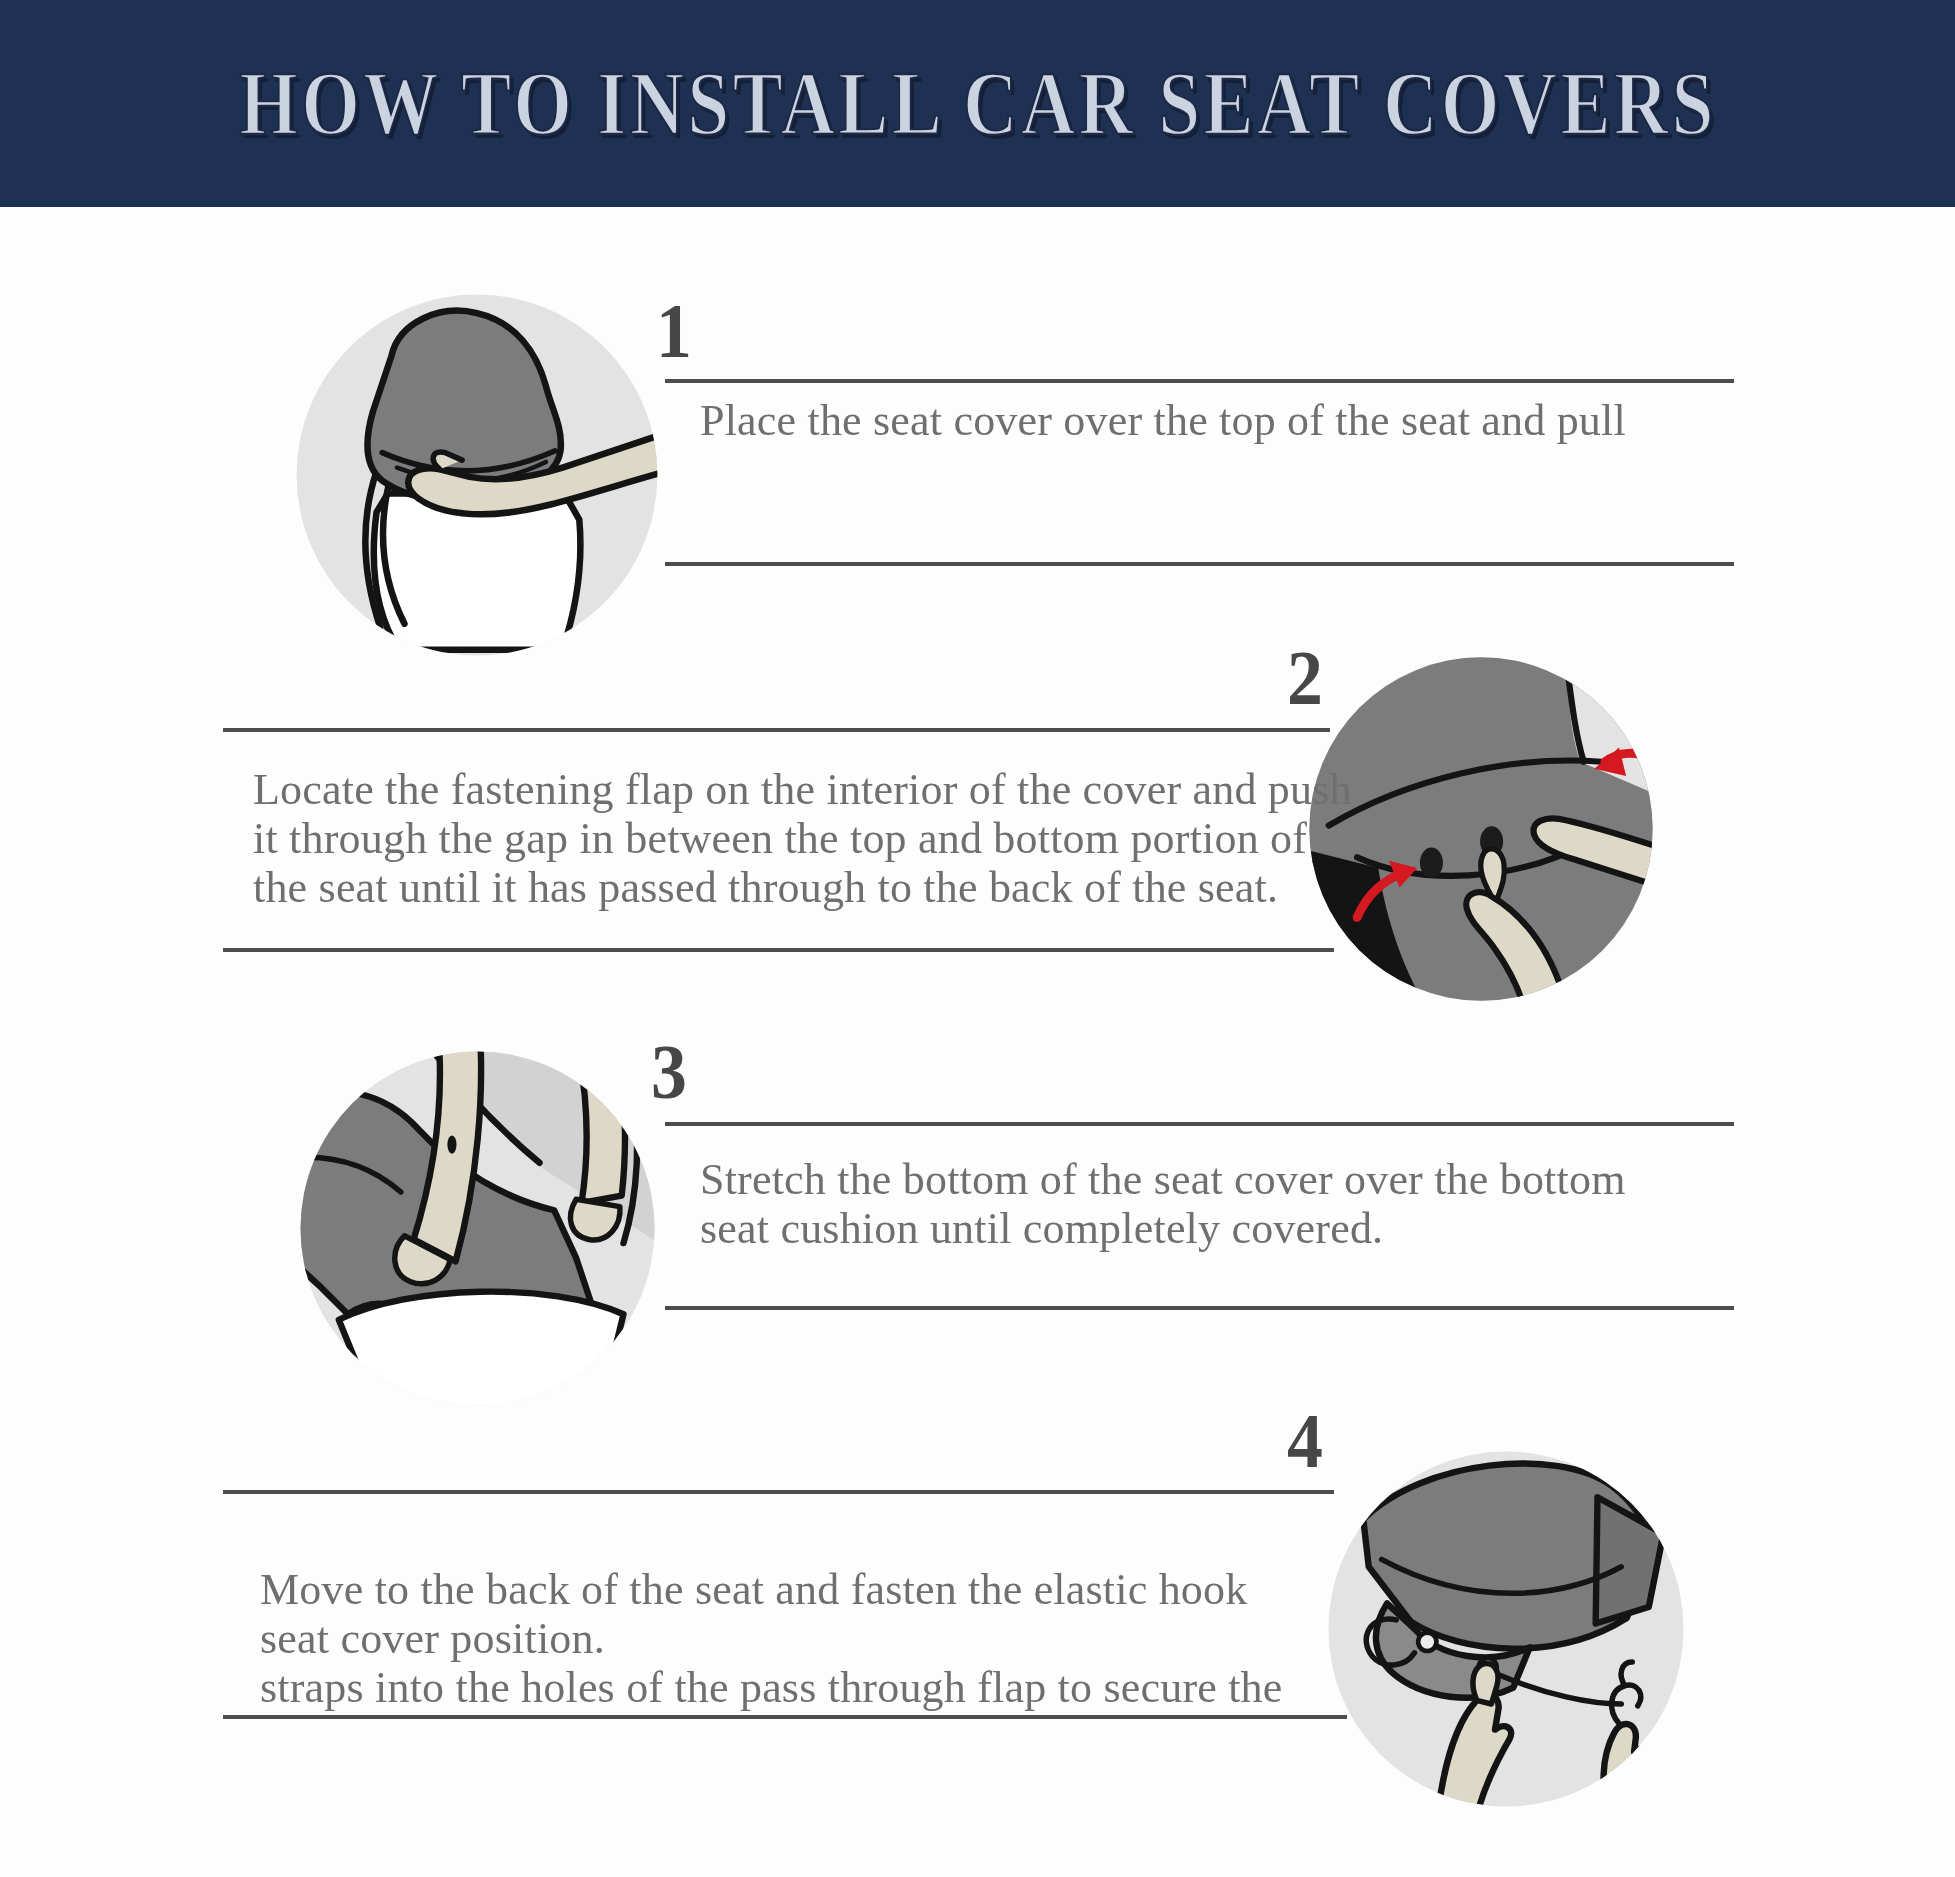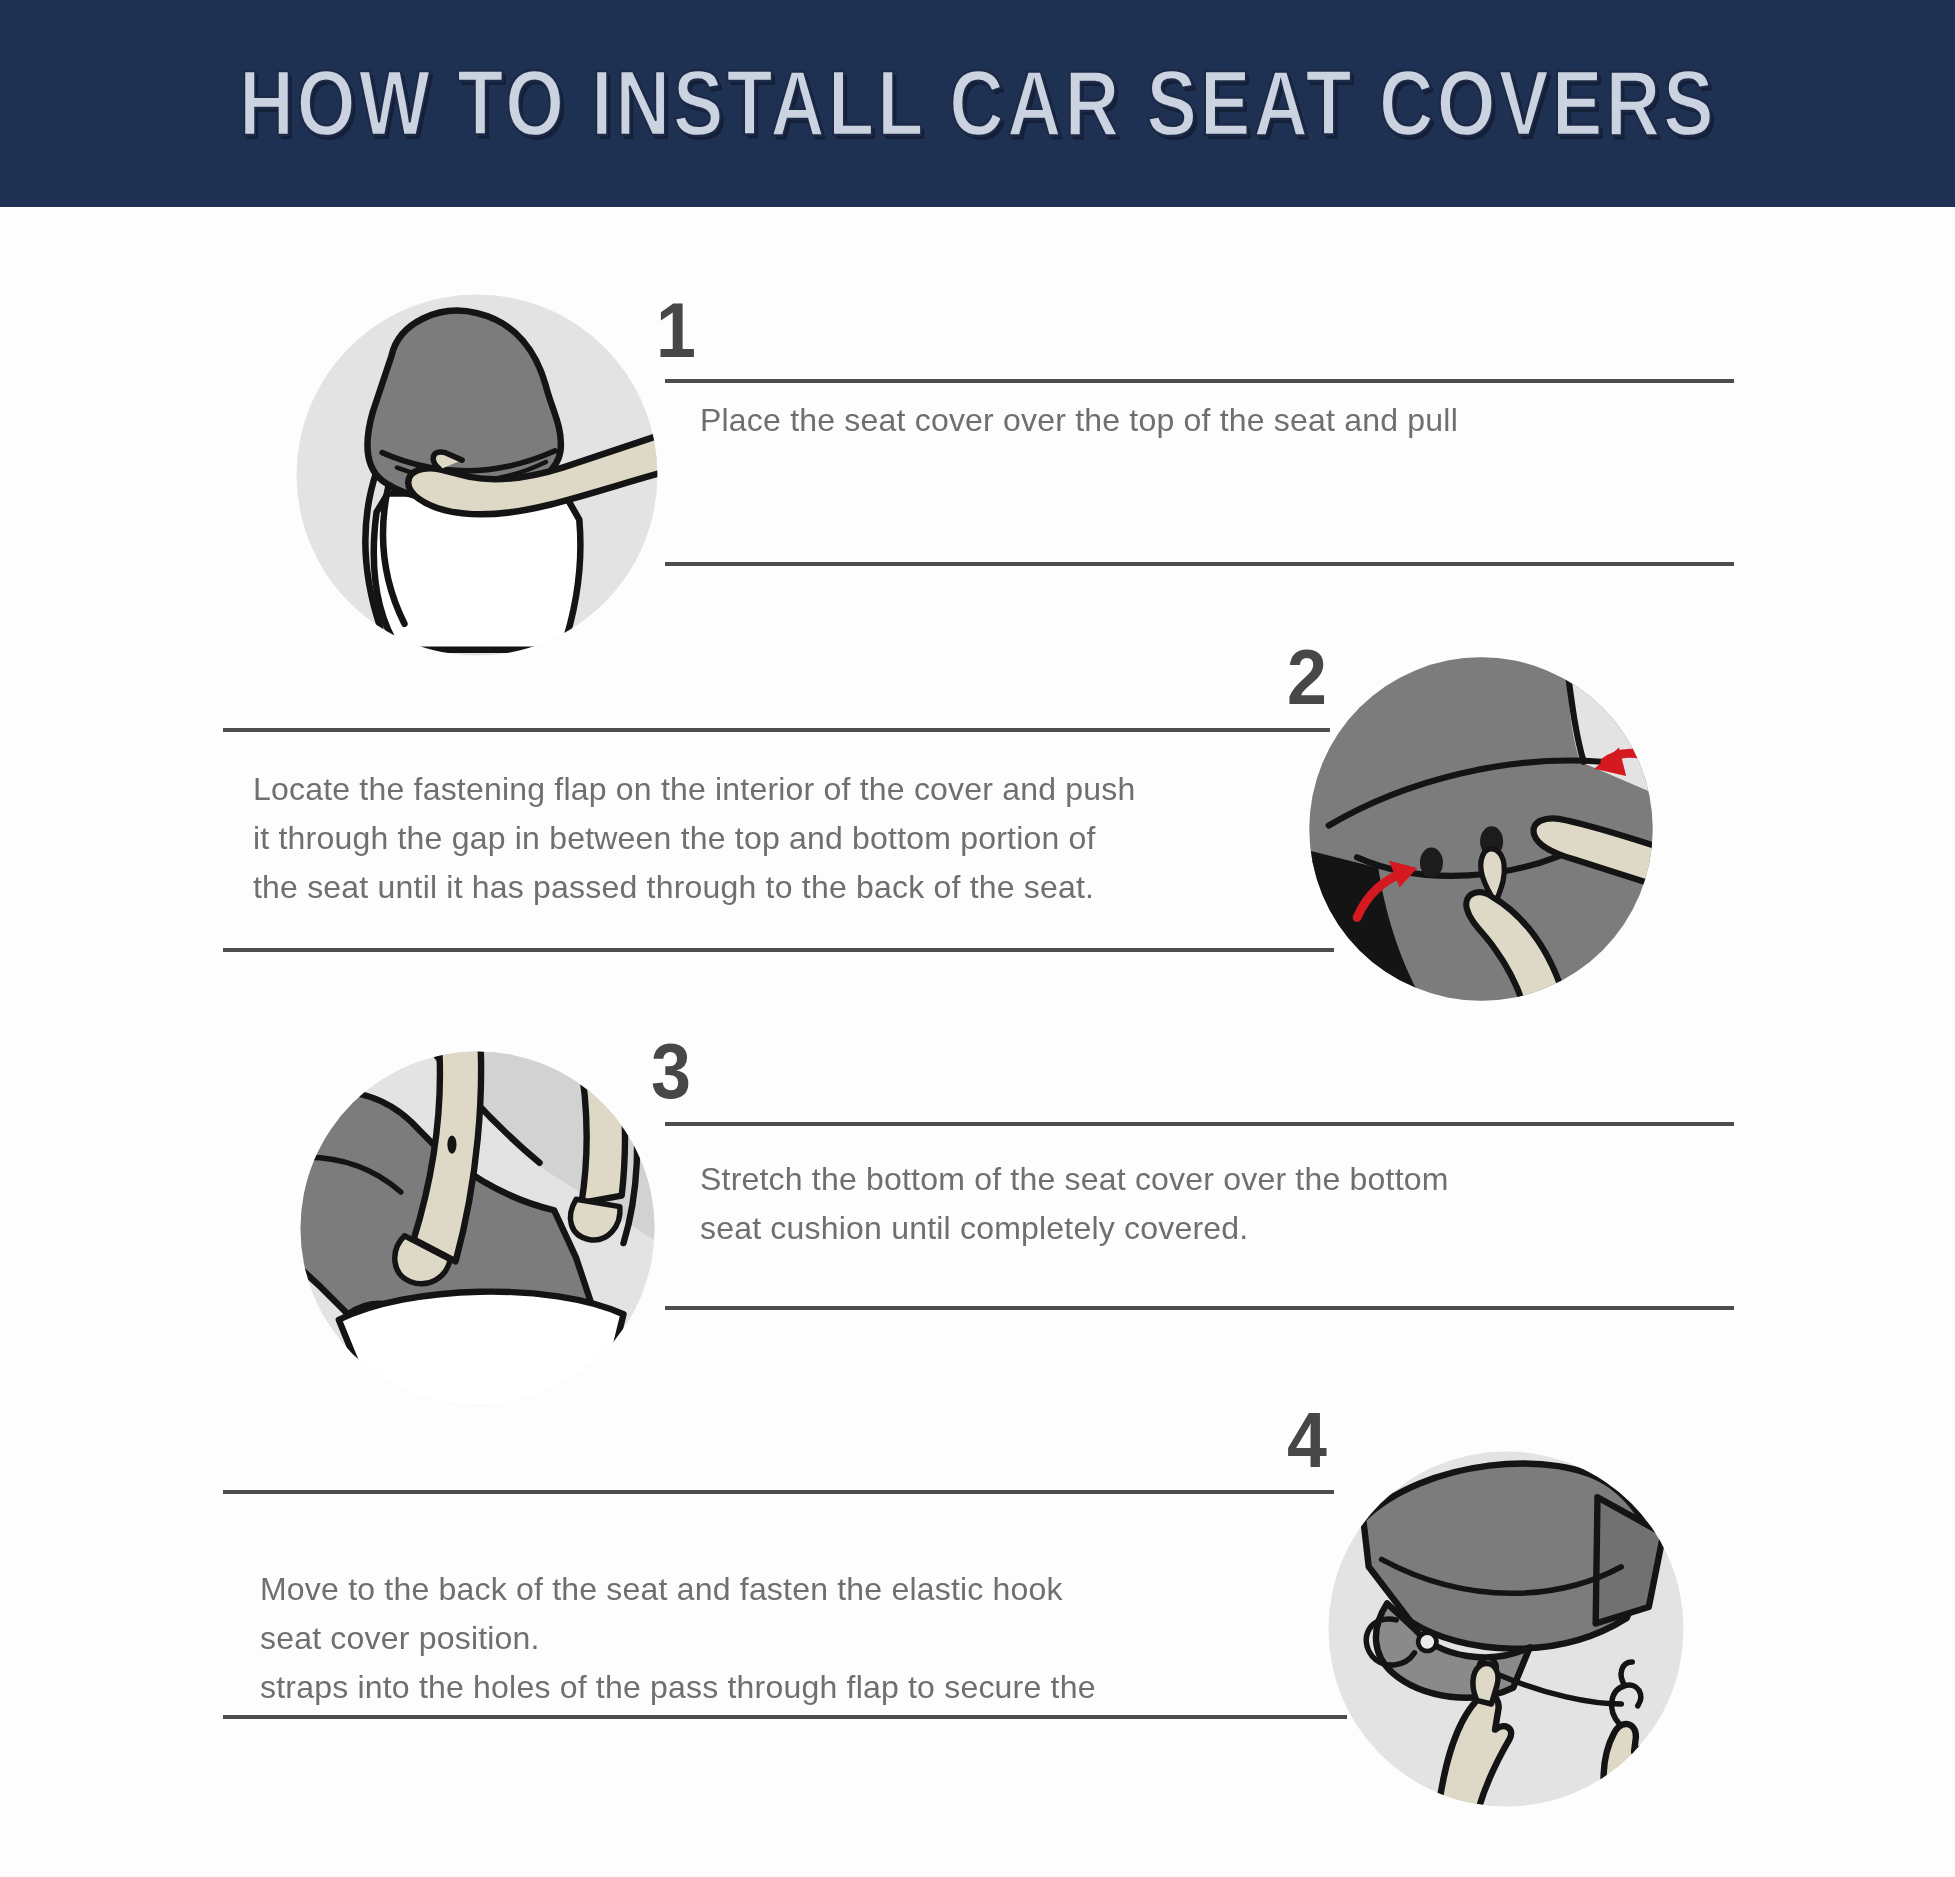--- a/index.html
+++ b/index.html
@@ -1,20 +1,20 @@
 <!DOCTYPE html>
 <html style="font-size:12.5px"><head>
 <meta charset="utf-8">
 <style>
   html,body{margin:0;padding:0;background:#fdfdfd;}
   #canvas{
     position:relative;
     width:1956px;height:1877px;
     background:#fdfdfd;
-    font-family:Liberation Sans, sans-serif;
+    font-family:Liberation Serif, serif;
     overflow:hidden;
   }
   
   .header{
     position:absolute;left:0;top:0;width:1956px;height:207px;
     background:#1f3152;
   }
   .title{
     position:absolute;left:0;top:0;width:1956px;height:207px;
     text-align:center;white-space:nowrap;
@@ -32,21 +32,21 @@
   .stepnum{
     position:absolute;
     font-weight:700;font-size:78px;line-height:75px;
     color:#474747;
     transform:scaleX(0.92);
     transform-origin:left top;
   }
   .rule{position:absolute;height:3.9px;background:#4d4d4d;}
   .steptext{
     position:absolute;
-    font-size:32px;line-height:49px;
+    font-size:44px;line-height:49px;
     color:#6f6f6f;letter-spacing:0.2px;
     white-space:nowrap;
   }
 </style>
 </head>
 <body>
 
 <div id="canvas">
 
   <div class="header">

